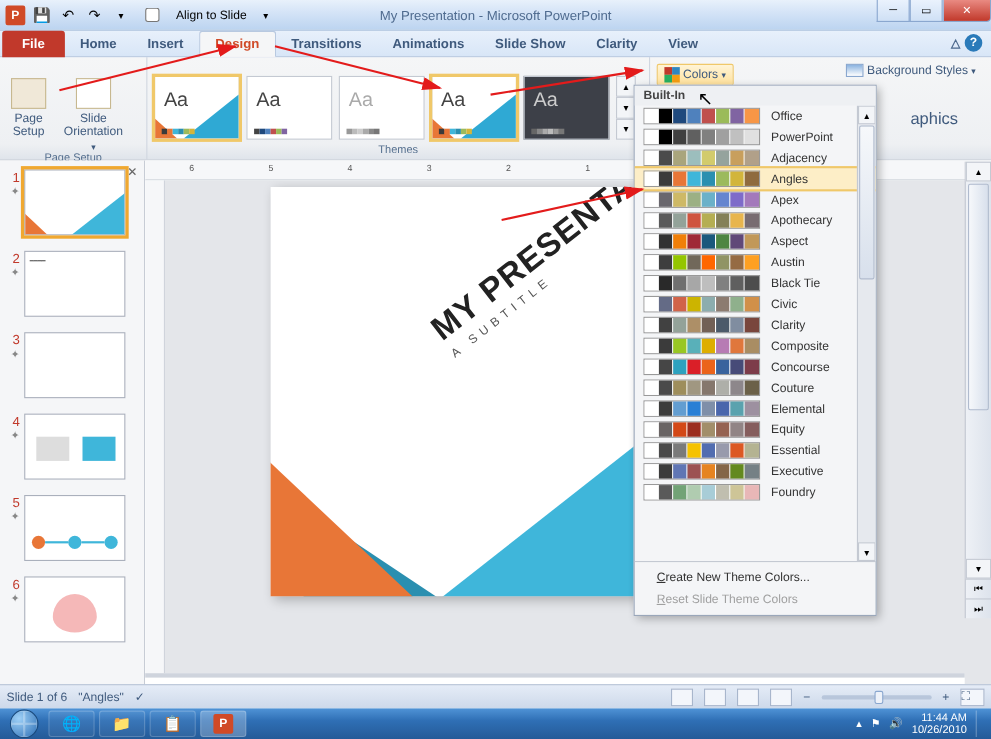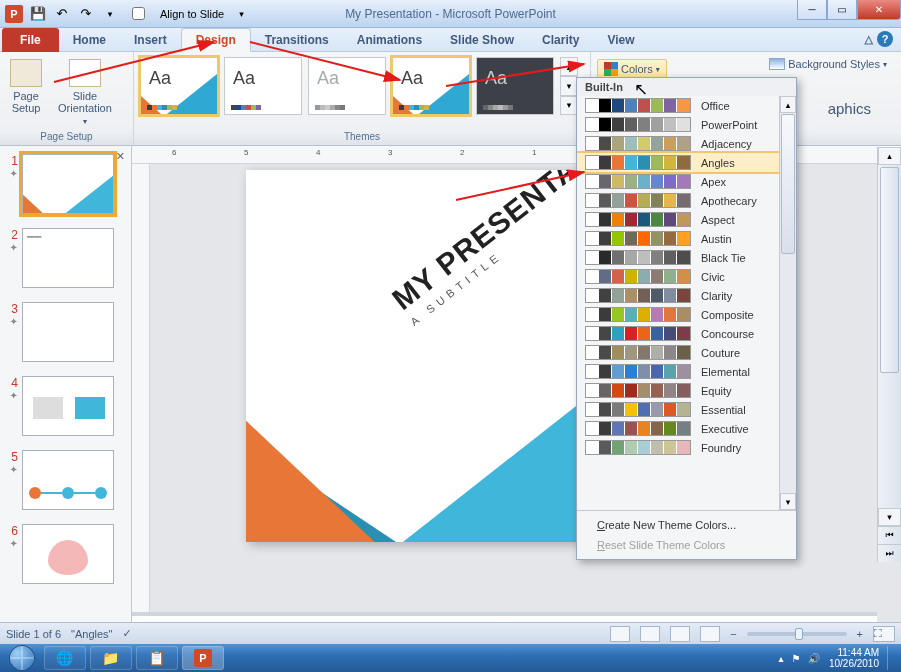--- a/index.html
+++ b/index.html
@@ -19,21 +19,21 @@
 
 .tabs { height: 24px; background: linear-gradient(to bottom,#e8f0fb,#d8e6f7); display: flex; align-items: flex-start; padding-left: 0; border-bottom: 1px solid #b8c9e0; position: relative; font-weight: bold; }
 .file-tab { background: #c1392b; color: #fff; height: 24px; padding: 0 18px; font-size: 12px; display: flex; align-items: center; border-radius: 3px 3px 0 0; margin-left: 2px; }
 .tab { padding: 0 14px; font-size: 12px; color: #3f5a7d; height: 24px; display: flex; align-items: center; cursor: pointer; }
 .tab.active { background: #f5f6f7; border: 1px solid #b8c9e0; border-bottom: 1px solid #f5f6f7; border-radius: 3px 3px 0 0; color: #d04a27; margin-bottom: -1px; }
 .help-icon { position: absolute; right: 8px; top: 3px; width: 16px; height: 16px; background: #2a7ab9; color: #fff; border-radius: 50%; font-size: 11px; display: flex; align-items: center; justify-content: center; }
 .minr-icon { position: absolute; right: 28px; top: 5px; font-size: 11px; color: #4f6b8f; }
 
 
 .ribbon { height: 94px; background: linear-gradient(to bottom,#f5f6f7 0%,#eef0f3 85%,#dfe4eb 100%); border-bottom: 1px solid #b8c0cc; display: flex; }
-.group { border-right: 1px solid #d0d6e0; display: flex; flex-direction: column; justify-content: space-between; padding: 3px 6px 2px; }
+.group { border-right: 1px solid #d0d6e0; display: flex; flex-direction: column; justify-content: space-between; padding: 15px 6px 2px; }
 .group-label { text-align: center; font-size: 10px; color: #56708f; padding-bottom: 1px; }
 .group-ctrls { display: flex; gap: 8px; flex: 1; align-items: flex-start; }
 .bigbtn { display: flex; flex-direction: column; align-items: center; gap: 3px; font-size: 11px; color: #3f5a7d; padding: 4px 4px 0; }
 .bigbtn .ico { width: 32px; height: 28px; background: #f0e8d8; border: 1px solid #c7b890; position: relative; }
 .bigbtn .ico.orient { background: #fff; }
 
 .themes-group { flex: 1; }
 .themes-row { display: flex; gap: 6px; padding-top: 2px; }
 .theme-thumb { width: 78px; height: 58px; border: 1px solid #c4c9d2; background: #fff; position: relative; cursor: pointer; overflow: hidden; }
 .theme-thumb.sel { outline: 3px solid #f0c869; outline-offset: -1px; }

